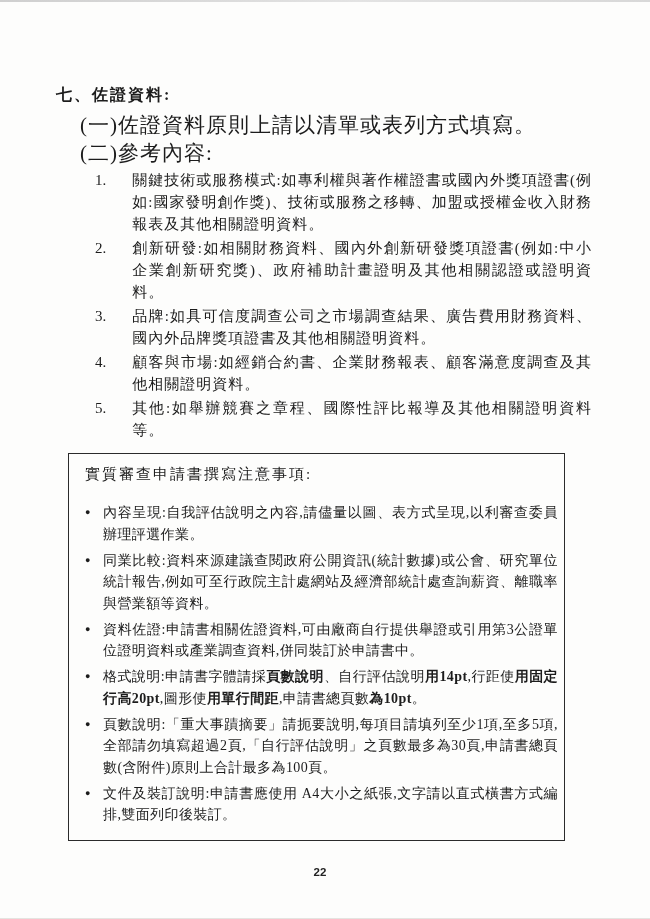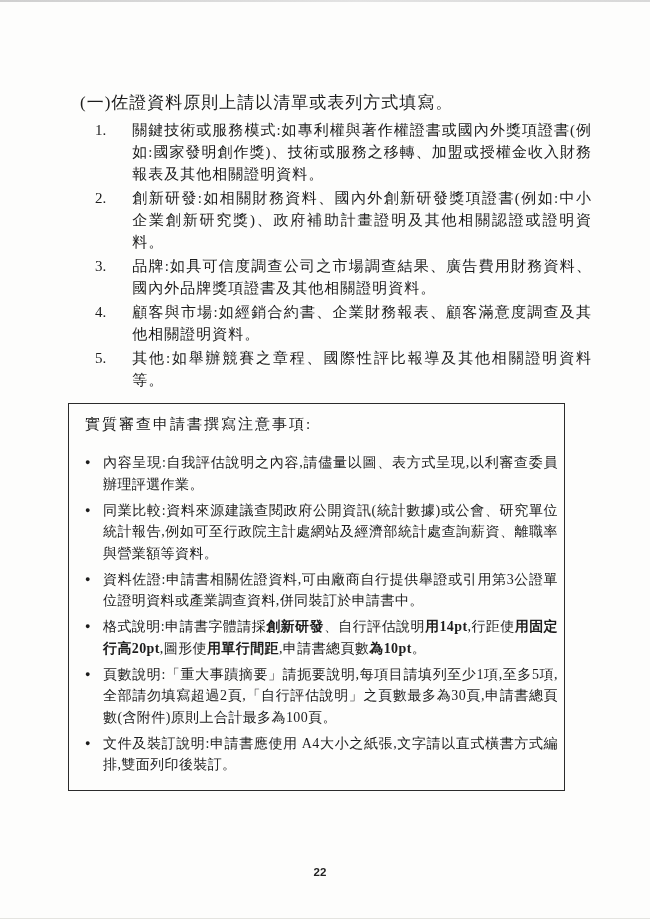--- a/index.html
+++ b/index.html
@@ -29,21 +29,21 @@
   .heading {
     font-size: 16px;
     font-weight: bold;
     letter-spacing: 2px;
     line-height: 22px;
   }
   .sub-list {
     margin: 5px 0 0 24px;
   }
   .sub-item {
-    font-size: 17px;
+    font-size: 21px;
     letter-spacing: 1px;
     line-height: 28px;
   }
   .num-list {
     margin: 1px 0 0 39px;
     width: 497px;
   }
   .num-item {
     display: flex;
     font-size: 15px;
@@ -114,25 +114,27 @@
     background: #e4e4e0;
   }
 </style>
 </head>
 <body>
 
 <div class="scan-top-line"></div>
 
 <div class="content">
 
+  <div class="heading">七、佐證資料:</div>
 
   <div class="sub-list">
 
       <div class="sub-item">(一)佐證資料原則上請以清單或表列方式填寫。</div>
 
+      <div class="sub-item">(二)參考內容:</div>
     </div>
 
   <div class="num-list">
 
       <div class="num-item">
         <span class="num">1.</span>
         <span class="txt">關鍵技術或服務模式:如專利權與著作權證書或國內外獎項證書(例如:國家發明創作獎)、技術或服務之移轉、加盟或授權金收入財務報表及其他相關證明資料。</span>
       </div>
 
       <div class="num-item">
@@ -170,21 +172,21 @@
           <span class="bullet-text"><span>同業比較:資料來源建議查閱政府公開資訊(統計數據)或公會、研究單位統計報告,例如可至行政院主計處網站及經濟部統計處查詢薪資、離職率與營業額等資料。</span></span>
         </div>
 
         <div class="bullet-item">
           <span class="bullet-marker">●</span>
           <span class="bullet-text"><span>資料佐證:申請書相關佐證資料,可由廠商自行提供舉證或引用第3公證單位證明資料或產業調查資料,併同裝訂於申請書中。</span></span>
         </div>
 
         <div class="bullet-item">
           <span class="bullet-marker">●</span>
-          <span class="bullet-text"><span>格式說明:申請書字體請採</span><span class="b">創新研發</span><span>、自行評估說明</span><span class="b">用14pt</span><span>,行距使</span><span class="b">用固定行高20pt</span><span>,圖形使</span><span class="b">用單行間距</span><span>,申請書總頁數</span><span class="b">為10pt</span><span>。</span></span>
+          <span class="bullet-text"><span>格式說明:申請書字體請採</span><span class="b">頁數說明</span><span>、自行評估說明</span><span class="b">用14pt</span><span>,行距使</span><span class="b">用固定行高20pt</span><span>,圖形使</span><span class="b">用單行間距</span><span>,申請書總頁數</span><span class="b">為10pt</span><span>。</span></span>
         </div>
 
         <div class="bullet-item">
           <span class="bullet-marker">●</span>
           <span class="bullet-text"><span>頁數說明:「重大事蹟摘要」請扼要說明,每項目請填列至少1項,至多5項,全部請勿填寫超過2頁,「自行評估說明」之頁數最多為30頁,申請書總頁數(含附件)原則上合計最多為100頁。</span></span>
         </div>
 
         <div class="bullet-item">
           <span class="bullet-marker">●</span>
           <span class="bullet-text"><span>文件及裝訂說明:申請書應使用 A4大小之紙張,文字請以直式橫書方式編排,雙面列印後裝訂。</span></span>

